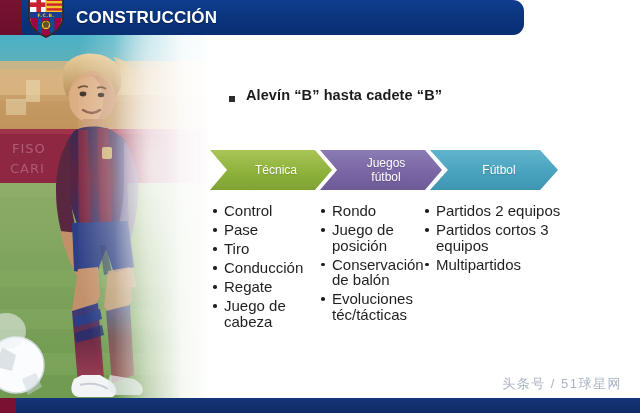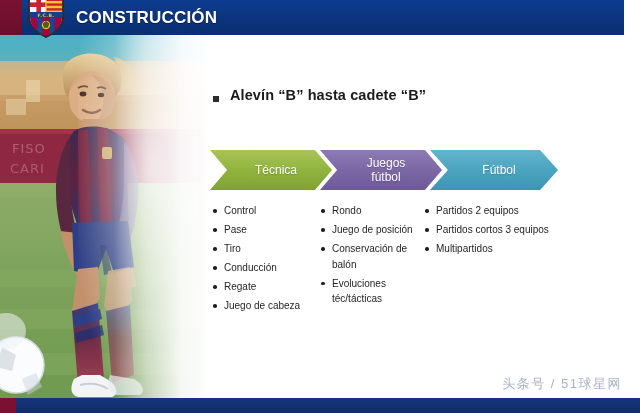--- a/index.html
+++ b/index.html
@@ -8,23 +8,24 @@
     width:640px; height:413px;
     font-family:"Liberation Sans", sans-serif;
     overflow:hidden; position:relative;
   }
 
   
   .slide { position:absolute; inset:0; background:#ffffff; overflow:hidden; }
 
   
   .header {
-    position:absolute; left:0; top:0; width:624px; height:35px;
+    position:absolute; left:0; top:0; width:524px; height:35px;
     background:linear-gradient(180deg,#0f3d8f 0%,#0b357f 45%,#0a2f72 100%);
     z-index:20;
+    border-radius:11px;
   }
   .header-left-stripe {
     position:absolute; left:0; top:0; width:22px; height:35px;
     background:linear-gradient(180deg,#7a1133 0%,#6a0f2c 100%);
   }
   .crest {
     position:absolute; left:26px; top:-6px; width:40px; height:44px;
   }
   .header-title {
     position:absolute; left:76px; top:0; height:35px;
@@ -56,21 +57,21 @@
   .photo-haze {
     position:absolute; left:78px; top:0; width:120px; height:363px;
     background:radial-gradient(ellipse at 62% 36%,rgba(255,255,255,.72) 0%,rgba(255,255,255,.22) 52%,rgba(255,255,255,0) 78%);
     pointer-events:none;
   }
 
   
   .content { position:absolute; left:200px; top:35px; width:440px; height:363px; }
 
   .lead-bullet {
-    position:absolute; left:13px; top:52px;
+    position:absolute; left:29px; top:52px;
     display:flex; align-items:center; gap:11px;
   }
   .sq-marker {
     width:6px; height:6px; background:#2c2c2c; margin-top:8px; flex:none;
   }
   .lead-text {
     font-size:14.5px; font-weight:bold; color:#1b1b1b; white-space:nowrap;
     letter-spacing:.1px;
   }
 
@@ -93,21 +94,21 @@
   
   .cols { position:absolute; left:0px; top:168px; width:440px; height:170px; }
   .col { position:absolute; top:0; }
   .col-1 { left:12px;  width:108px; }
   .col-2 { left:120px; width:110px; }
   .col-3 { left:224px; width:160px; }
 
   .col ul { list-style:none; }
   .col li {
     position:relative; padding-left:12px; margin-bottom:3.5px;
-    font-size:10px; line-height:15.5px; color:#1f1f1f;
+    font-size:15px; line-height:15.5px; color:#1f1f1f;
   }
   .col li::before {
     content:""; position:absolute; left:1px; top:6px;
     width:3.6px; height:3.6px; border-radius:50%; background:#1f1f1f;
   }
 
   
   .watermark {
     position:absolute; right:18px; bottom:20px;
     font-size:13px; color:#9ba6b8; letter-spacing:1.5px;

